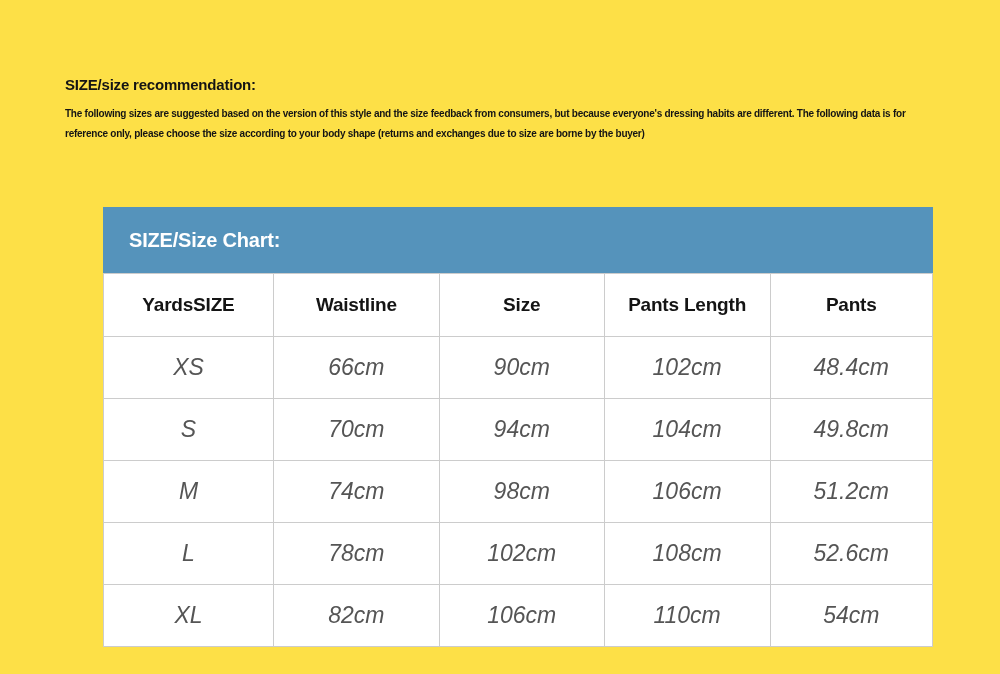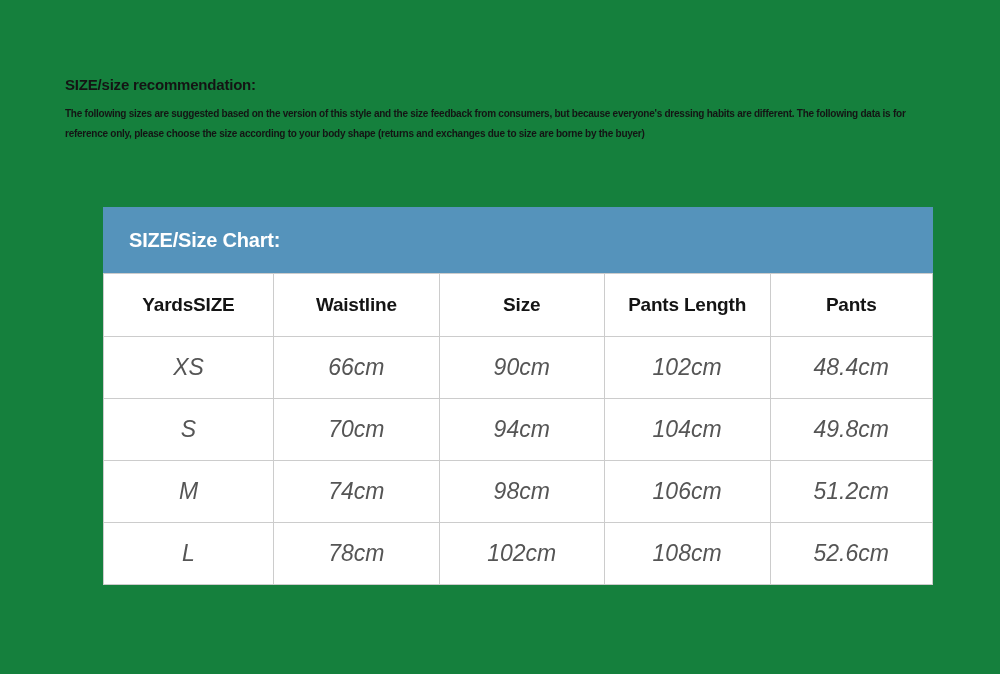--- a/index.html
+++ b/index.html
@@ -5,21 +5,21 @@
   * { margin: 0; padding: 0; box-sizing: border-box; }
   html, body { background: #ffffff; }
   body {
     font-family: "Liberation Sans", sans-serif;
     width: 1000px;
     height: 674px;
     position: relative;
     overflow: hidden;
     color: #1a1a1a;
   }
-  .page { position: absolute; inset: 0; background: #15803d; }
+  .page { position: absolute; inset: 0; background: #fde047; }
 
   .heading {
     position: absolute;
     left: 65px;
     top: 76px;
     font-size: 15px;
     font-weight: 700;
     letter-spacing: -0.2px;
     color: #141414;
   }
@@ -145,16 +145,23 @@
           <td>106cm</td>
           <td>51.2cm</td>
         </tr>
         <tr>
           <td>L</td>
           <td>78cm</td>
           <td>102cm</td>
           <td>108cm</td>
           <td>52.6cm</td>
         </tr>
+        <tr>
+          <td>XL</td>
+          <td>82cm</td>
+          <td>106cm</td>
+          <td>110cm</td>
+          <td>54cm</td>
+        </tr>
       </tbody>
     </table>
   </div>
 </div>
 
 </body></html>

